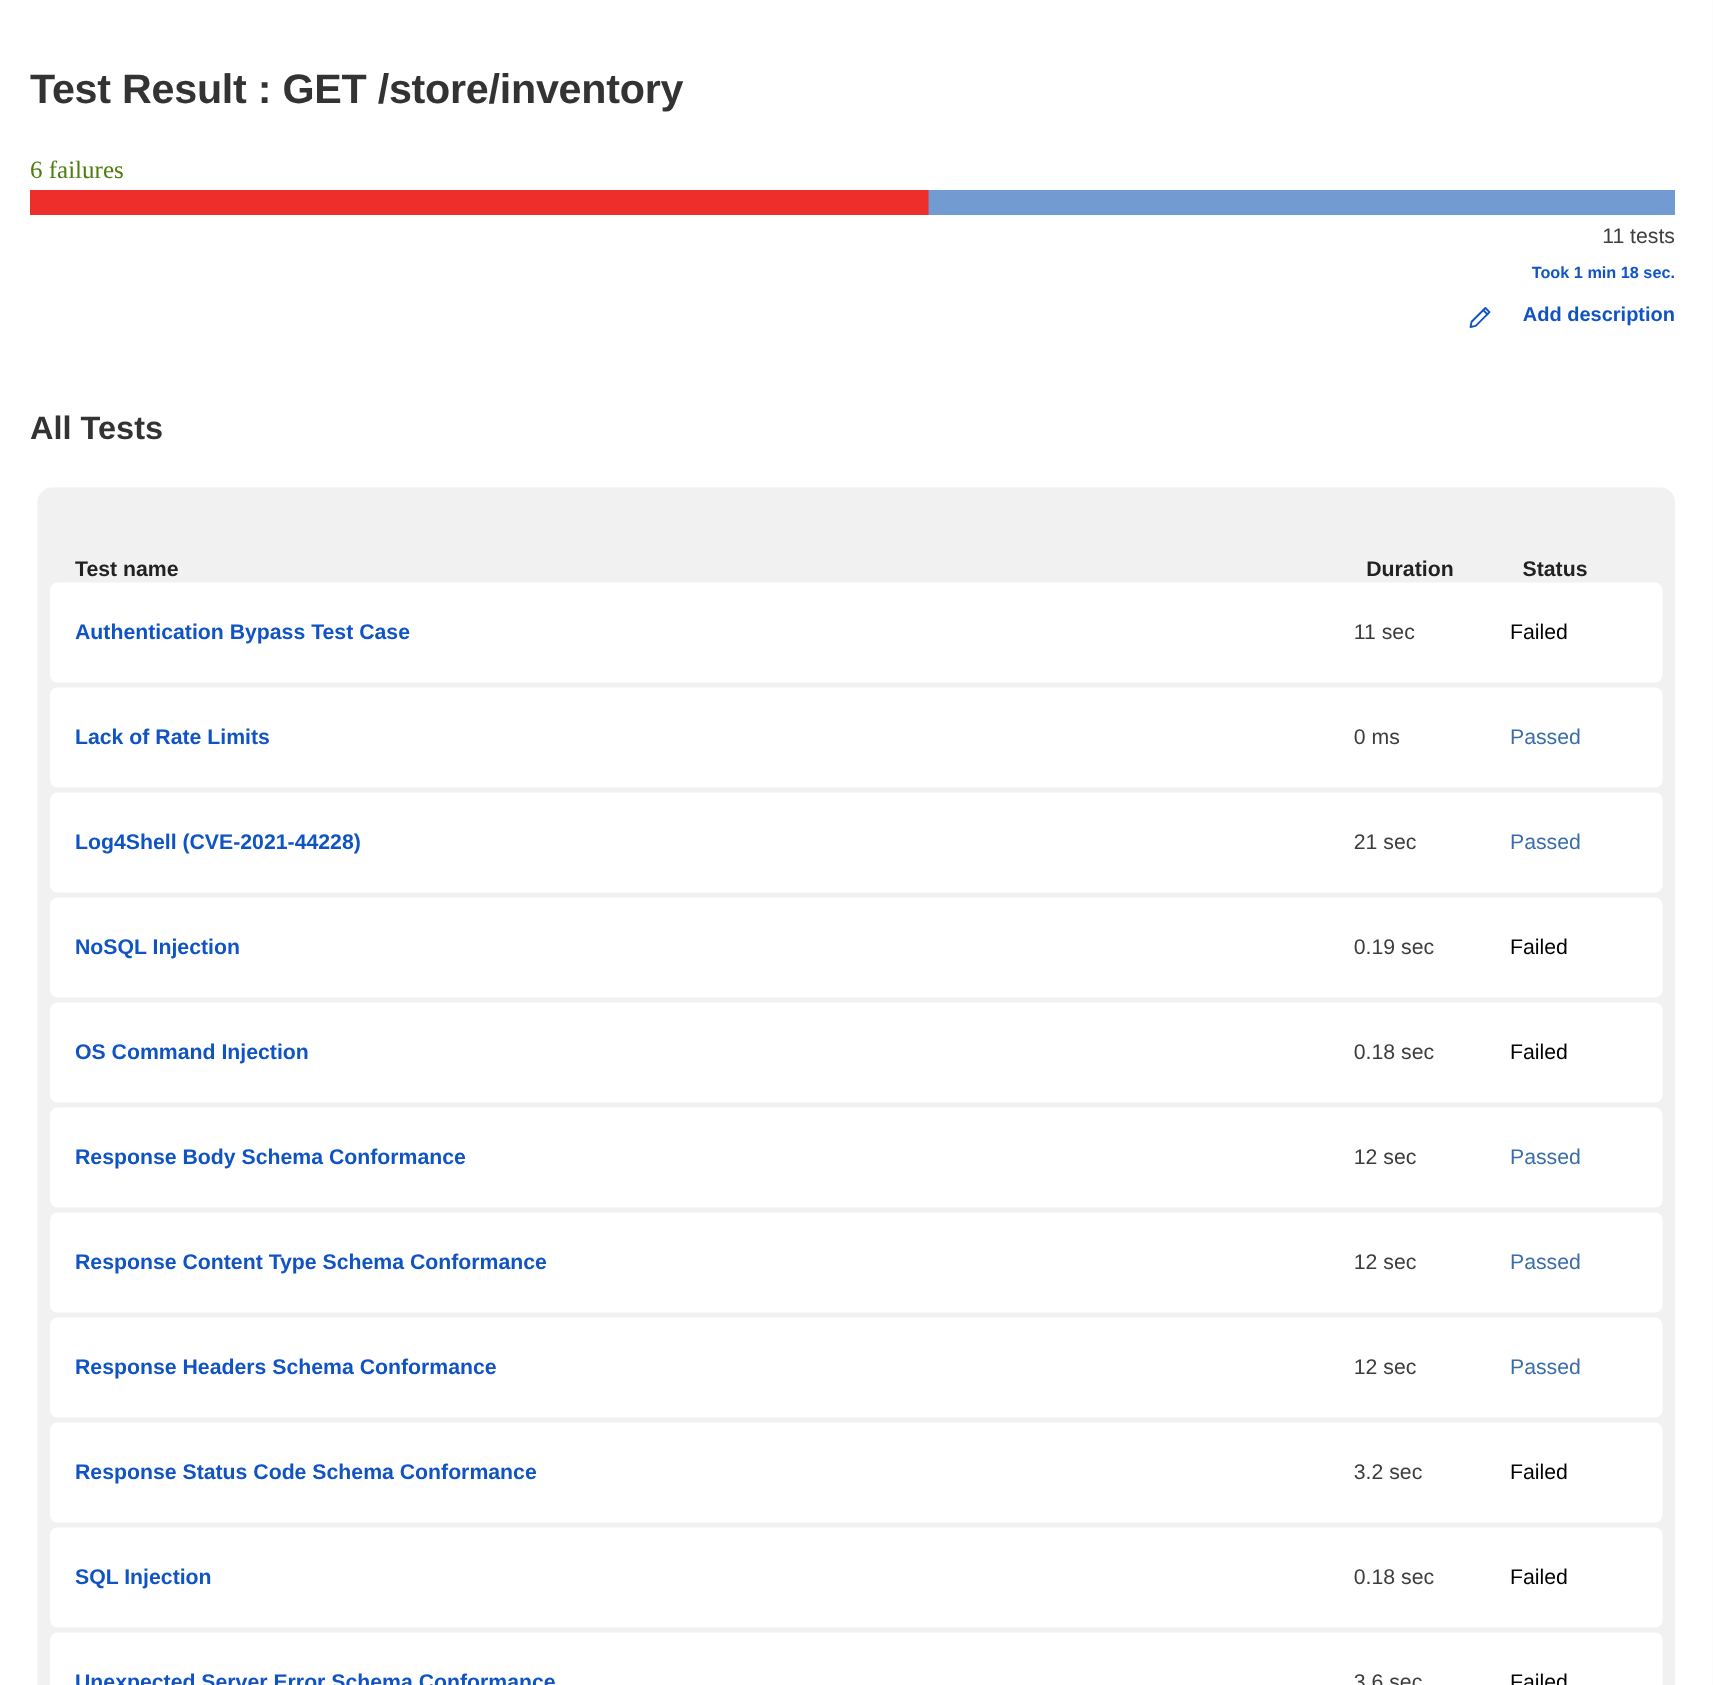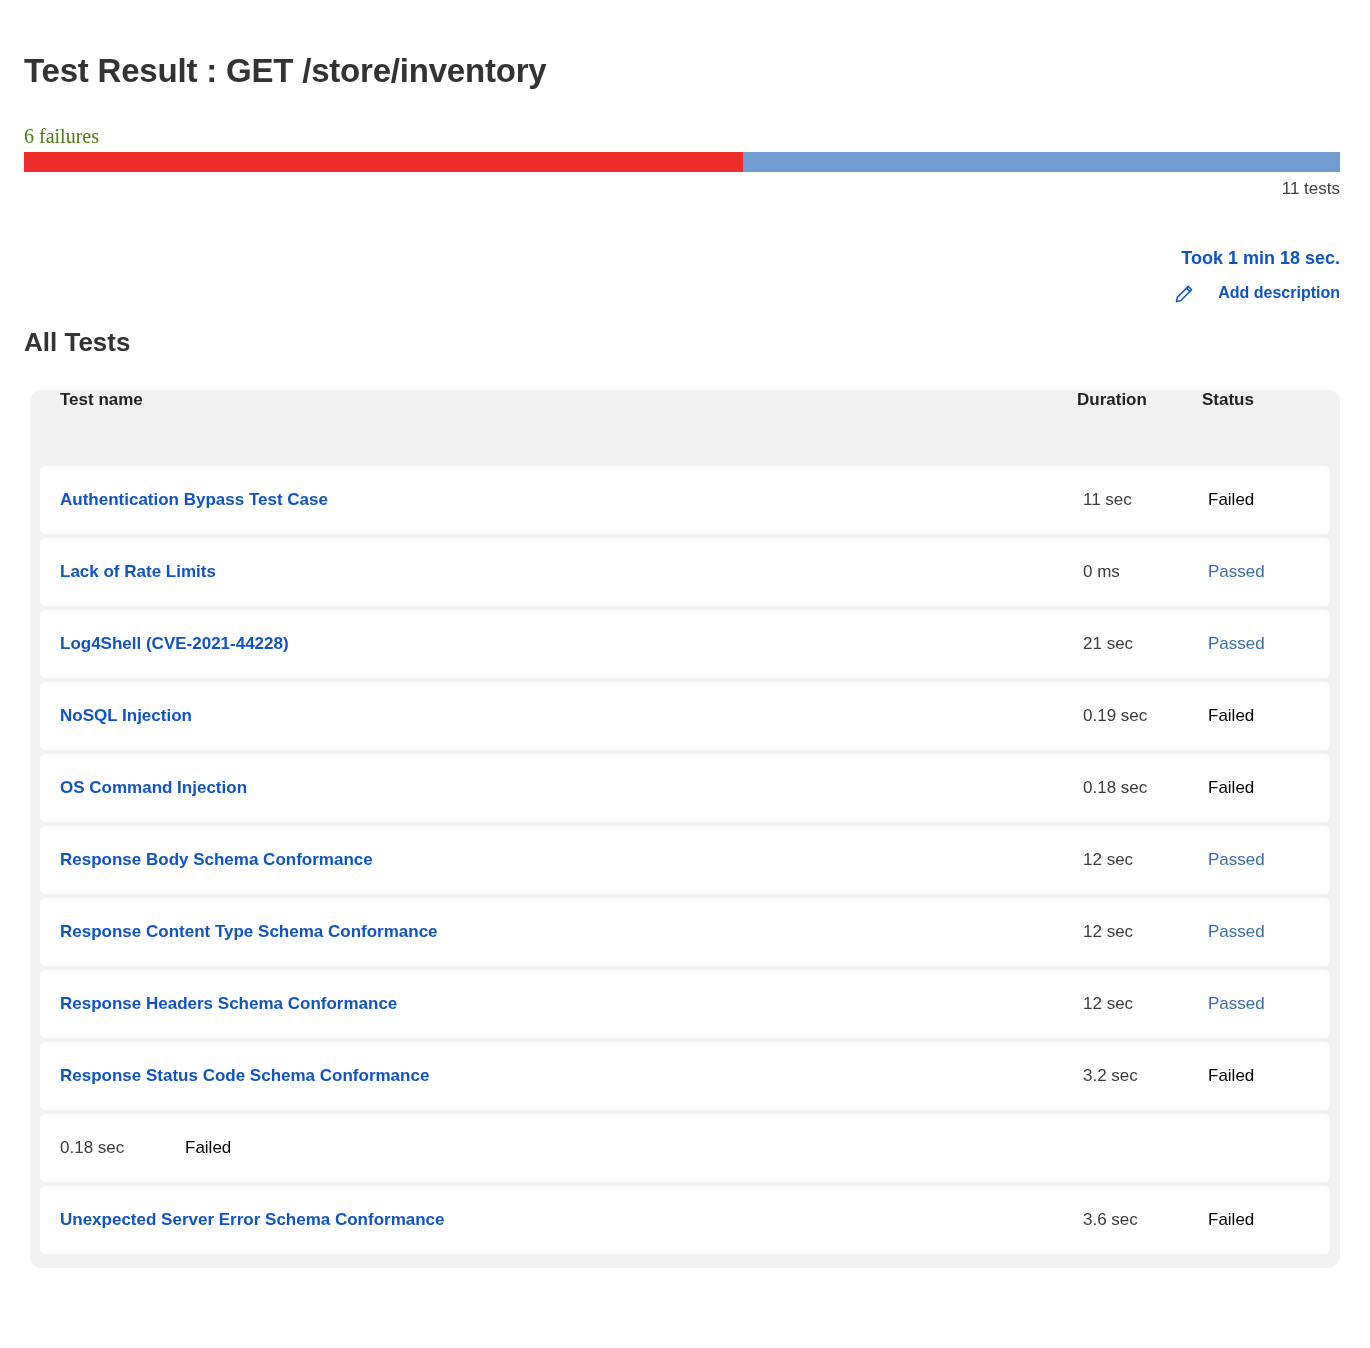--- a/index.html
+++ b/index.html
@@ -70,25 +70,24 @@
     top: 176px;
     width: 600px;
     text-align: right;
   }
   .meta-tests {
     font-size: 17px;
     color: #404040;
     line-height: 26px;
   }
   .meta-took {
-    font-size: 18px;
+    font-size: 13px;
     color: #1054c4;
     font-weight: bold;
     line-height: 32px;
-    margin-top: 40px;
   }
   .meta-add {
     display: inline-flex;
     align-items: center;
     gap: 24px;
     font-size: 16px;
     color: #1054c4;
     font-weight: bold;
     line-height: 30px;
     cursor: pointer;
@@ -118,38 +117,38 @@
     left: 30px;
     top: 390px;
     width: 1310px;
     background: #f1f1f1;
     border-radius: 12px;
     padding: 0 0 10px 0;
     overflow: hidden;
   }
   .table-head {
     display: flex;
-    align-items: flex-start;
+    align-items: flex-end;
     height: 76px;
-    padding: 0 16px 0 30px;
+    padding: 0 0 0 30px;
     background: #f1f1f1;
   }
   .th {
     font-size: 17px;
     font-weight: bold;
     color: #222222;
   }
   .col-name { flex: 1 1 auto; }
   .col-duration { width: 125px; flex: 0 0 125px; }
   .col-status  { width: 122px; flex: 0 0 122px; }
 
   .row {
     display: flex;
     align-items: center;
-    height: 68px;
+    height: 80px;
     margin: 0 10px 4px 10px;
     padding: 0 0 0 20px;
     background: #ffffff;
     border-radius: 6px;
   }
   .row:first-of-type { border-radius: 6px; }
   .cell-name a {
     font-size: 17px;
     font-weight: bold;
     color: #1054c4;
@@ -246,20 +245,21 @@
           <div class="cell-name col-name"><a>Response Headers Schema Conformance</a></div>
           <div class="cell-duration col-duration">12 sec</div>
           <div class="cell-status col-status status-passed">Passed</div>
         </div>
         <div class="row">
           <div class="cell-name col-name"><a>Response Status Code Schema Conformance</a></div>
           <div class="cell-duration col-duration">3.2 sec</div>
           <div class="cell-status col-status status-failed">Failed</div>
         </div>
         <div class="row">
+          <div class="cell-name col-name"><a>SQL Injection</a></div>
           <div class="cell-duration col-duration">0.18 sec</div>
           <div class="cell-status col-status status-failed">Failed</div>
         </div>
         <div class="row">
           <div class="cell-name col-name"><a>Unexpected Server Error Schema Conformance</a></div>
           <div class="cell-duration col-duration">3.6 sec</div>
           <div class="cell-status col-status status-failed">Failed</div>
         </div>
       </div>
 

